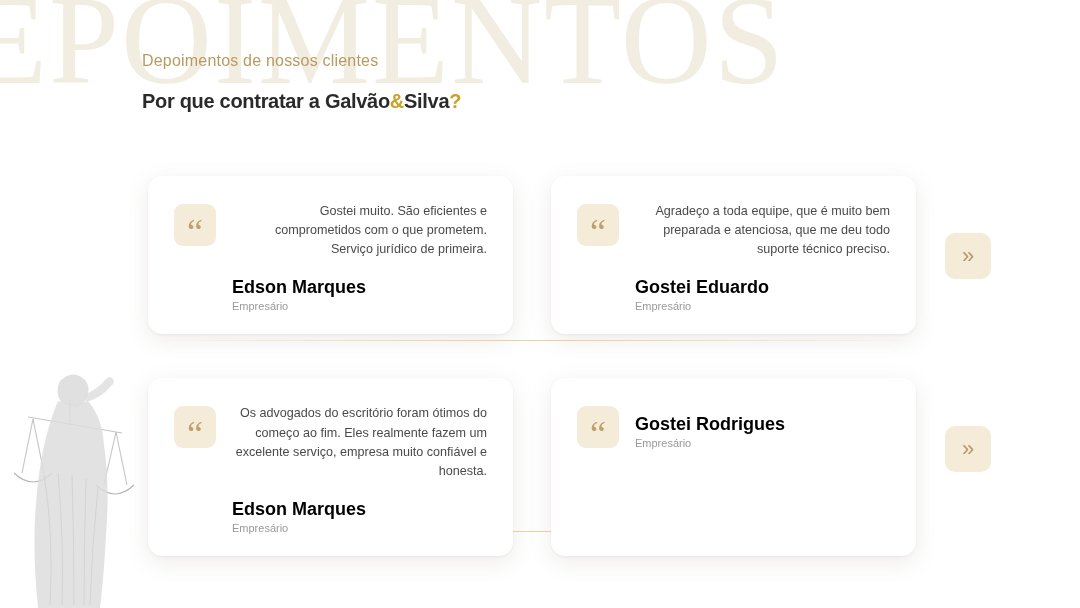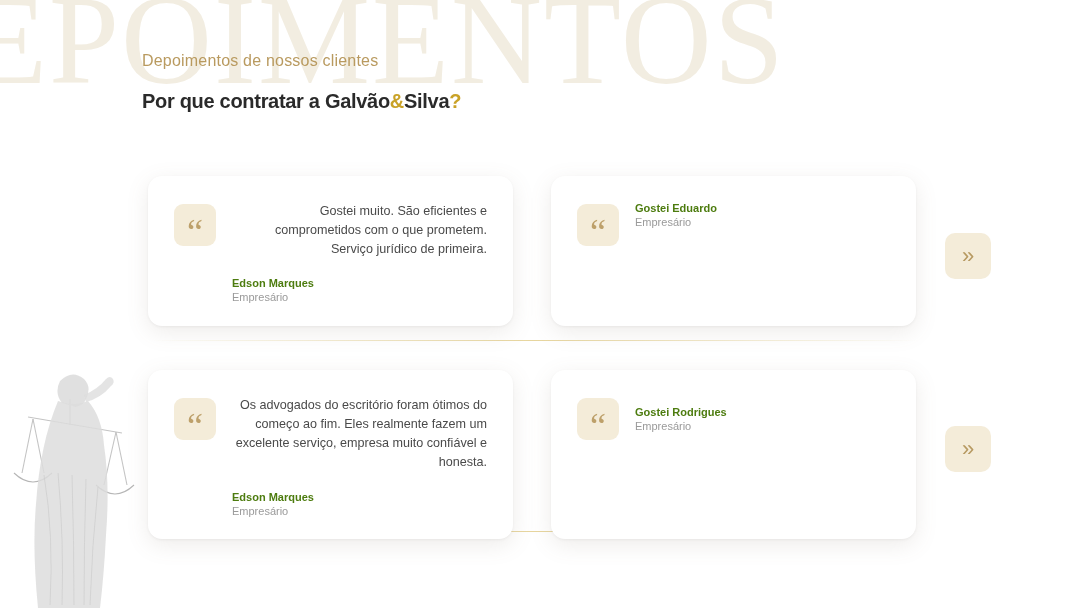--- a/index.html
+++ b/index.html
@@ -112,23 +112,23 @@
   }
   .card-body { flex: 1 1 auto; }
   .quote-text {
     font-size: 12.6px;
     line-height: 1.52;
     color: #4a4a4a;
     margin: 0 0 18px 0;
     text-align: right;
   }
   .author {
-    font-size: 11px;
+    font-size: 18px;
     font-weight: 700;
-    color: #4d7c0f;
+    color: #000000;
     margin: 0 0 2px 0;
   }
   .role {
     font-size: 11px;
     color: #9a9a9a;
     margin: 0;
   }
   .card-body.shift { padding-top: 10px; }
 
   
@@ -214,20 +214,21 @@
       <div class="card-body">
         <p class="quote-text">Gostei muito. São eficientes e comprometidos com o que prometem. Serviço jurídico de primeira.</p>
         <p class="author">Edson Marques</p>
         <p class="role">Empresário</p>
       </div>
     </div>
 
     <div class="card">
       <div class="quote-badge">“</div>
       <div class="card-body">
+        <p class="quote-text">Agradeço a toda equipe, que é muito bem preparada e atenciosa, que me deu todo suporte técnico preciso.</p>
         <p class="author">Gostei Eduardo</p>
         <p class="role">Empresário</p>
       </div>
     </div>
 
   </div>
 
   <div class="row">
 
     <div class="card tall">

